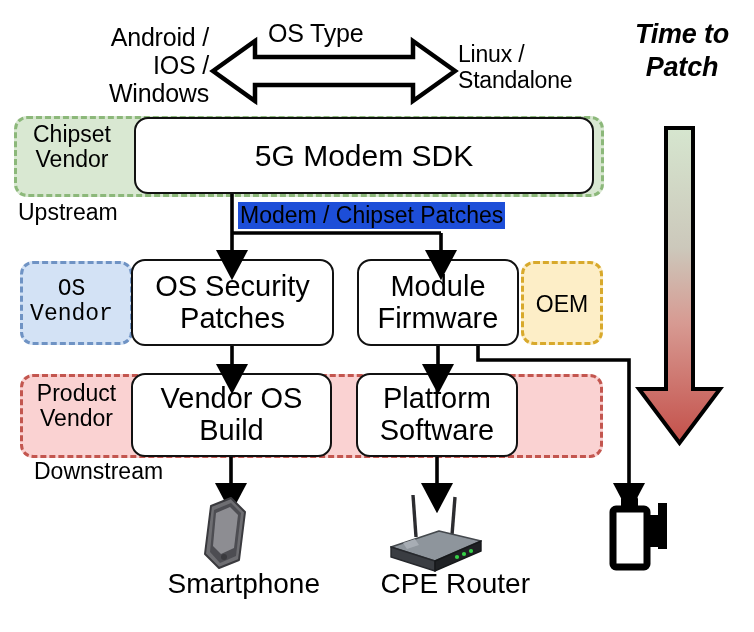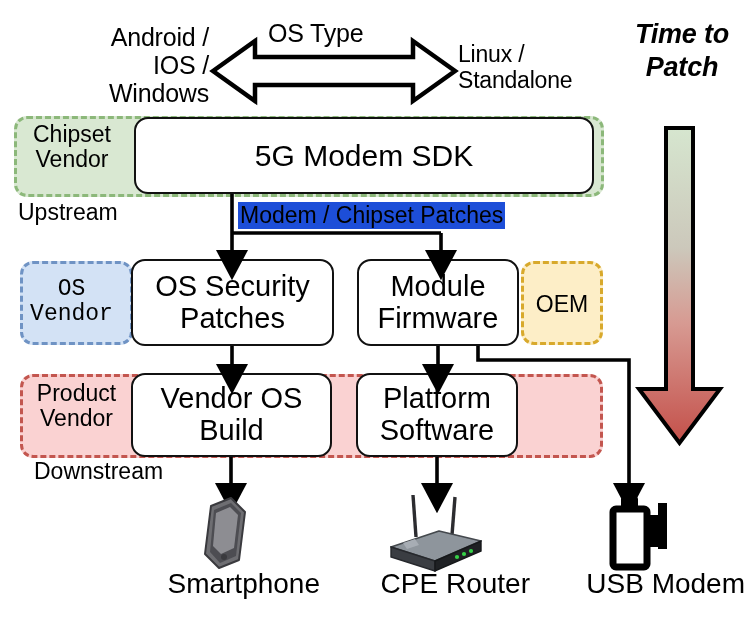--- a/index.html
+++ b/index.html
@@ -271,15 +271,14 @@
       <rect x="18" y="0" width="17" height="12" rx="2" fill="#000000"></rect>
       <rect x="44" y="18" width="11" height="32" fill="#000000"></rect>
       <rect x="55" y="6" width="9" height="46" fill="#000000"></rect>
     </g>
   </svg>
 
   <div class="edge-label">Modem / Chipset Patches</div>
 
   <div class="device-caption cap-phone">Smartphone</div>
   <div class="device-caption cap-router">CPE Router</div>
-  <div class="device-caption cap-usb">USB Modem</div>
 
 </div>
 
 </body></html>

